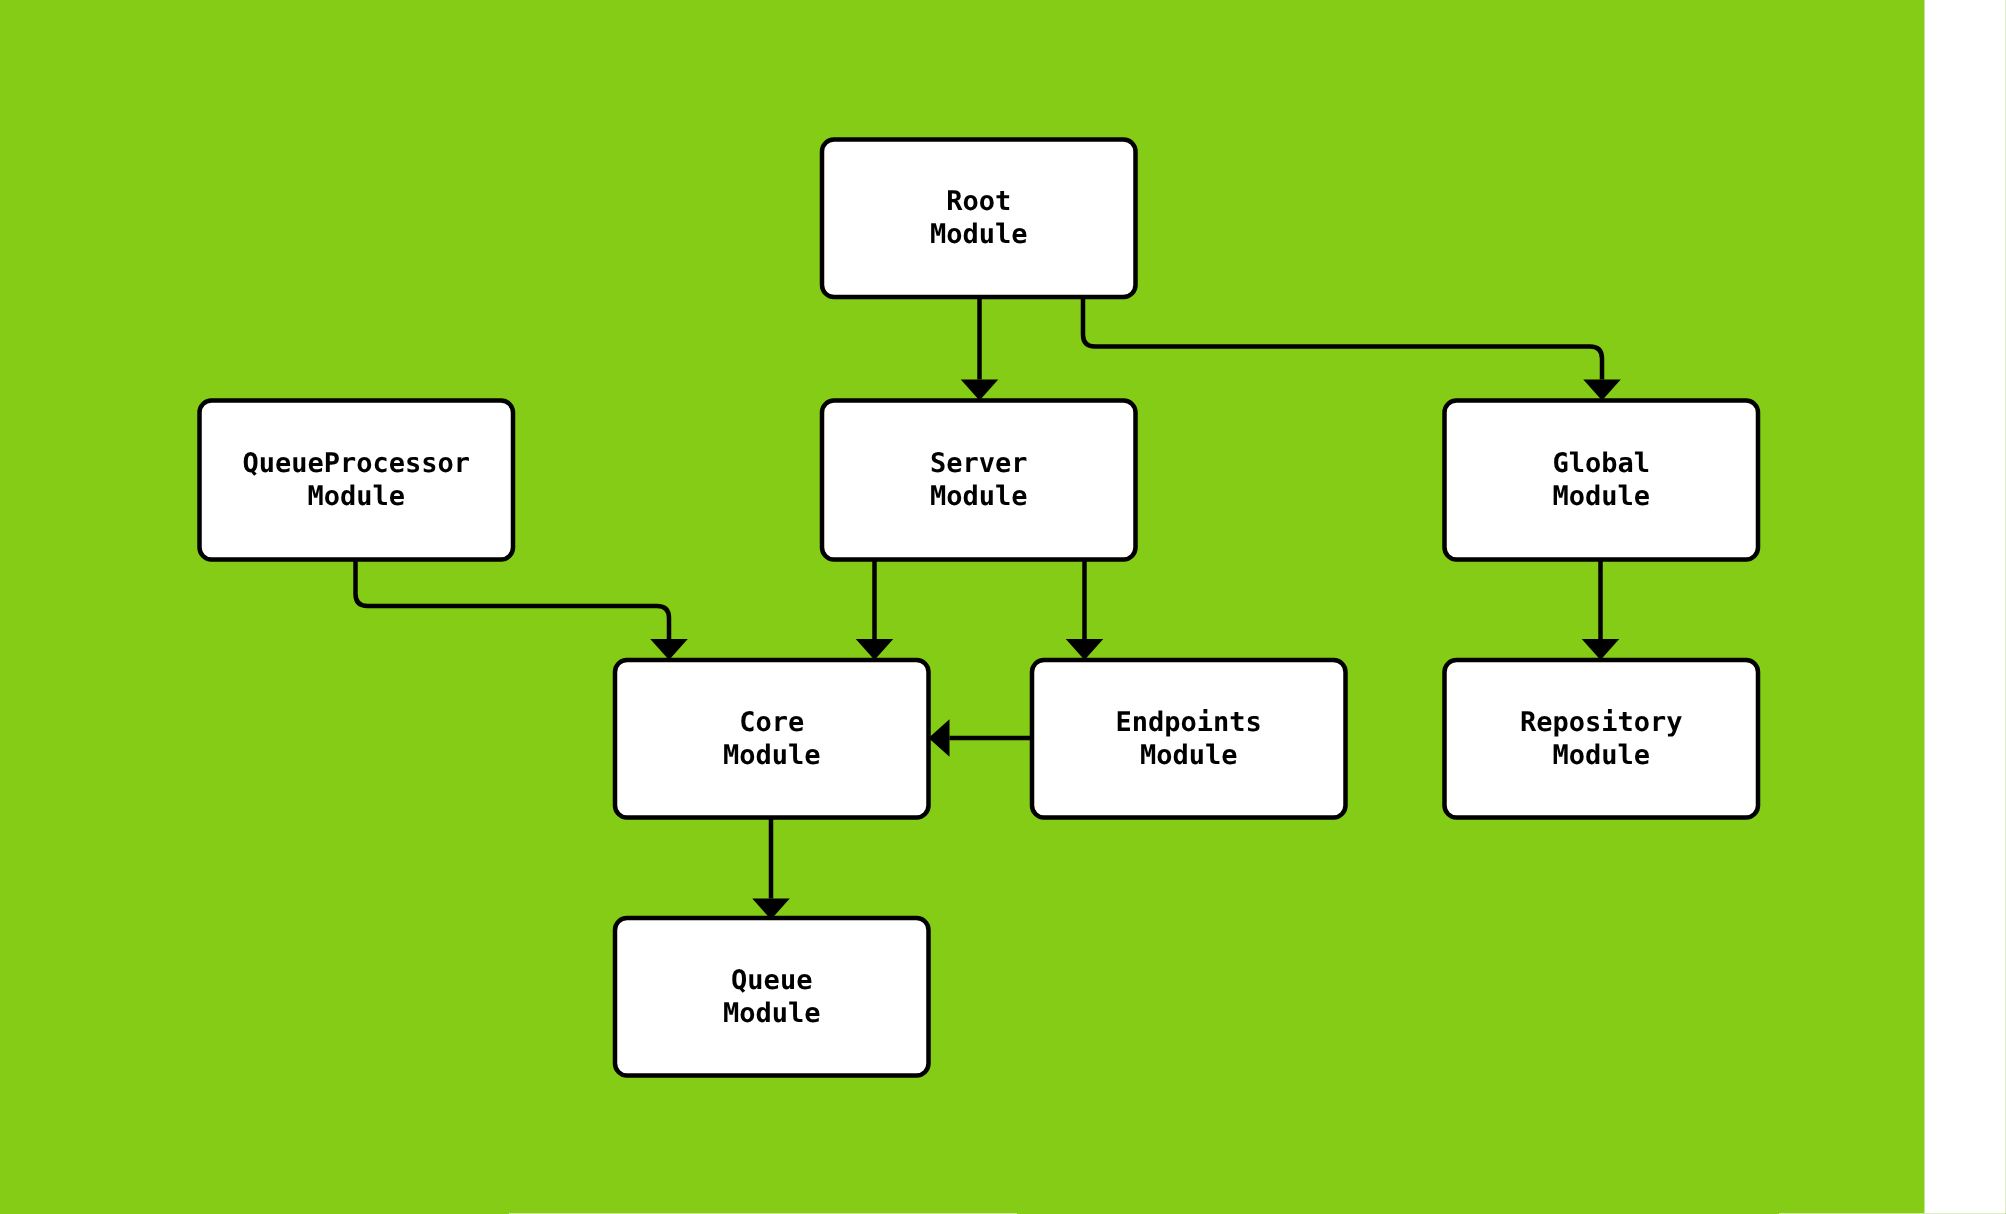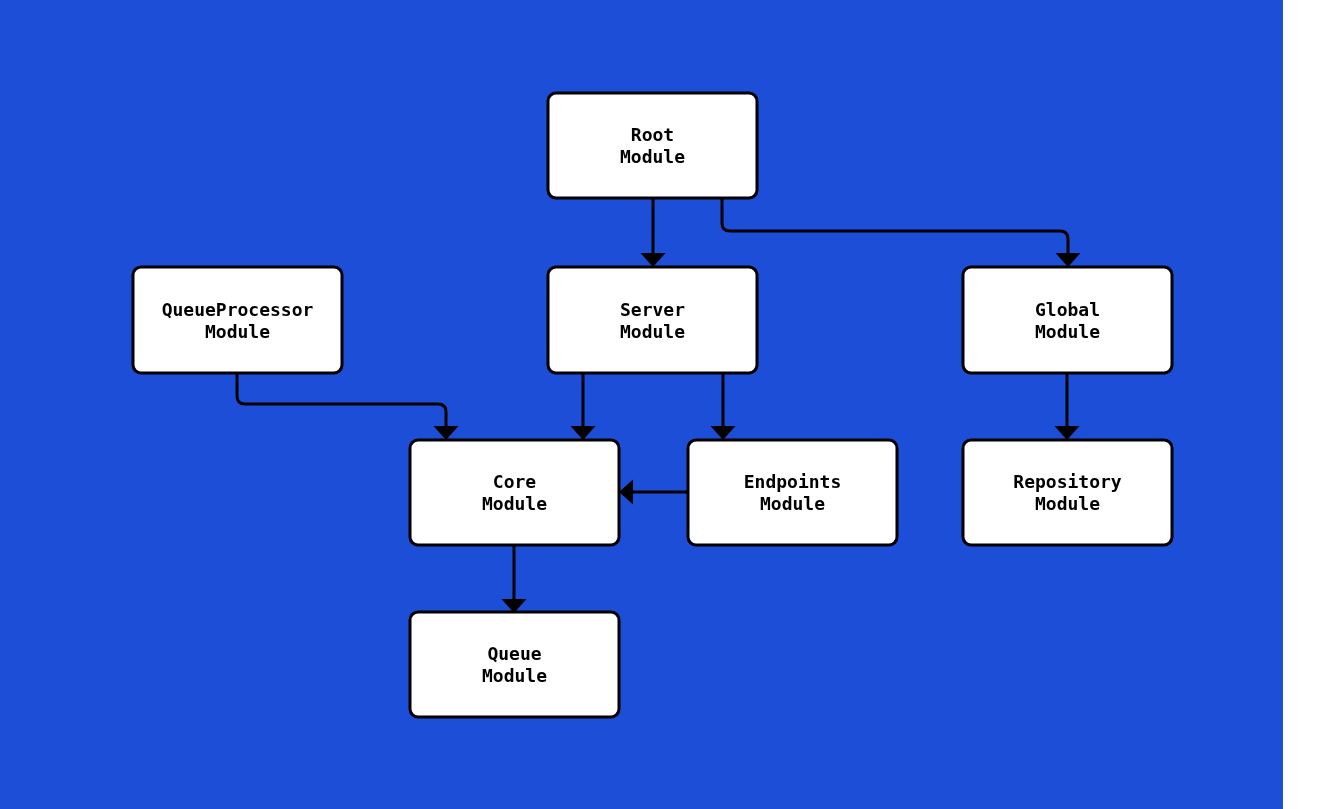--- a/index.html
+++ b/index.html
@@ -4,21 +4,21 @@
 <style>
   html, body {
     margin: 0;
     padding: 0;
     background: #ffffff;
   }
   .stage {
     position: relative;
     width: 1283px;
     height: 809px;
-    background: #1d4ed8;
+    background: #84cc16;
     overflow: hidden;
   }
   svg text {
     font-family: "DejaVu Sans Mono", "Liberation Mono", monospace;
     font-weight: bold;
     font-size: 18px;
     fill: #000000;
   }
 </style>
 </head>

